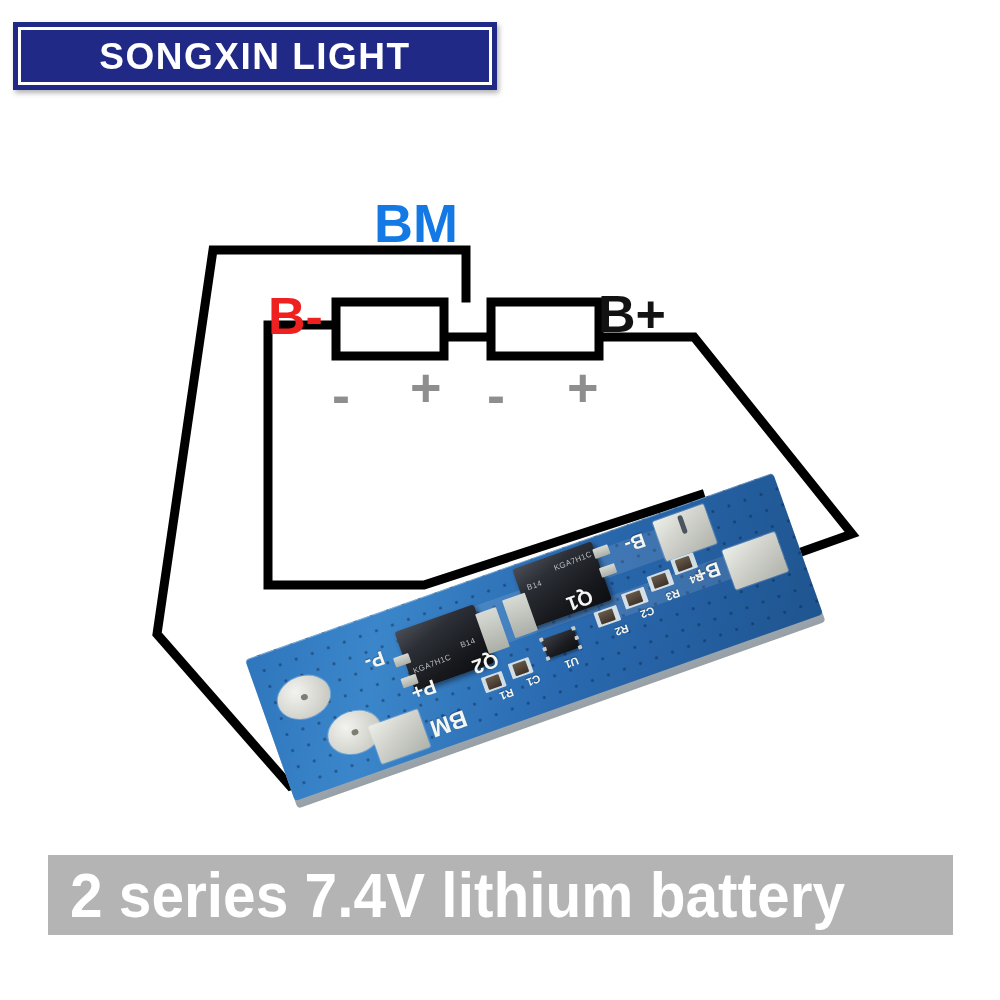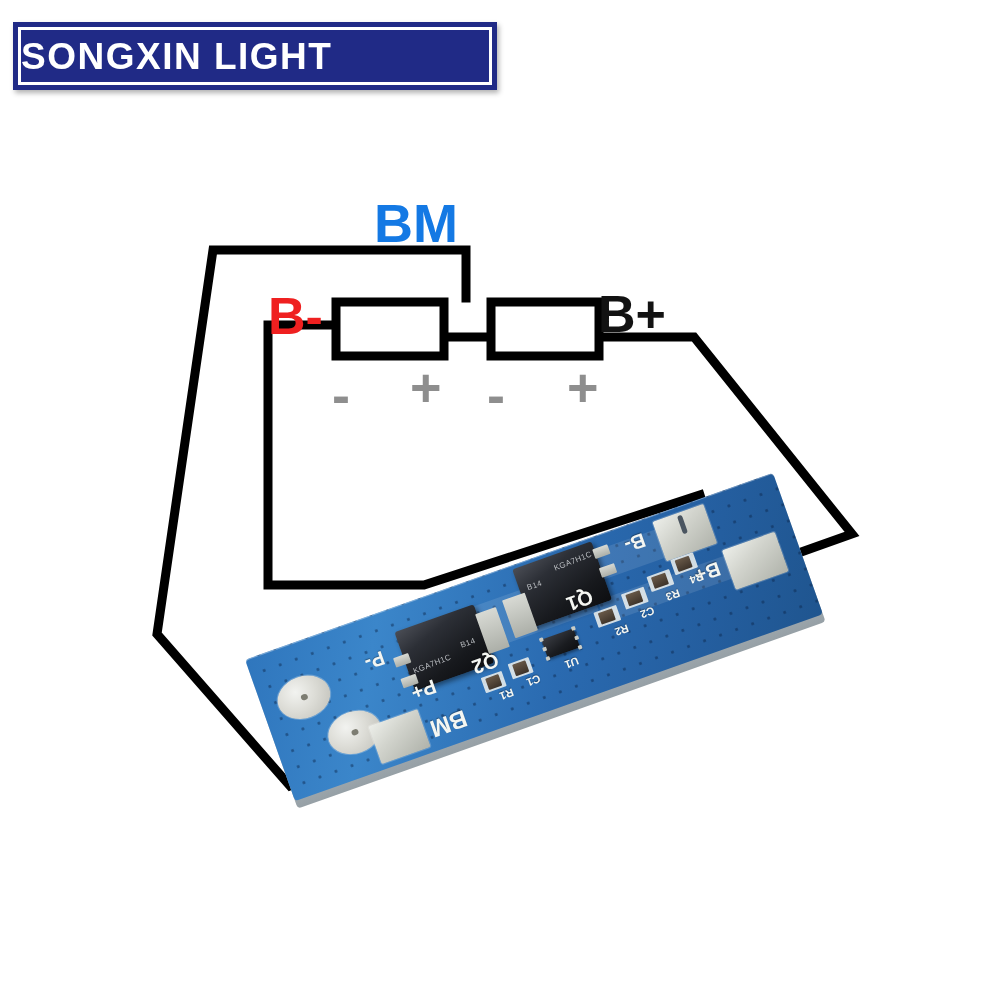--- a/index.html
+++ b/index.html
@@ -36,21 +36,21 @@
     box-shadow: 2px 3px 5px rgba(0,0,0,0.30);
   }
   #brand-inner {
     width: 100%;
     height: 100%;
     border: 3px solid #ffffff;
     box-sizing: border-box;
     background: #202a86;
     display: flex;
     align-items: center;
-    justify-content: flex-start;
+    justify-content: center;
   }
   #brand-text {
     color: #ffffff;
     font-size: 37px;
     font-weight: bold;
     letter-spacing: 1.5px;
     font-family: "Liberation Sans", sans-serif;
     line-height: 1;
     white-space: nowrap;
   }
@@ -368,14 +368,17 @@
         <div class="silk silk-sm" style="left:258px; top:110px; transform:rotate(180deg);">C1</div>
         <div class="silk silk-sm" style="left:358px; top:92px; transform:rotate(180deg);">R2</div>
         <div class="silk silk-sm" style="left:388px; top:84px; transform:rotate(180deg);">C2</div>
         <div class="silk silk-sm" style="left:418px; top:76px; transform:rotate(180deg);">R3</div>
         <div class="silk silk-sm" style="left:446px; top:68px; transform:rotate(180deg);">R4</div>
 
       </div>
     </div>
   </div>
 
+  <div id="caption-bar">
+    <span id="caption-text">2 series 7.4V lithium battery</span>
+  </div>
 
 </div>
 
 </body></html>

